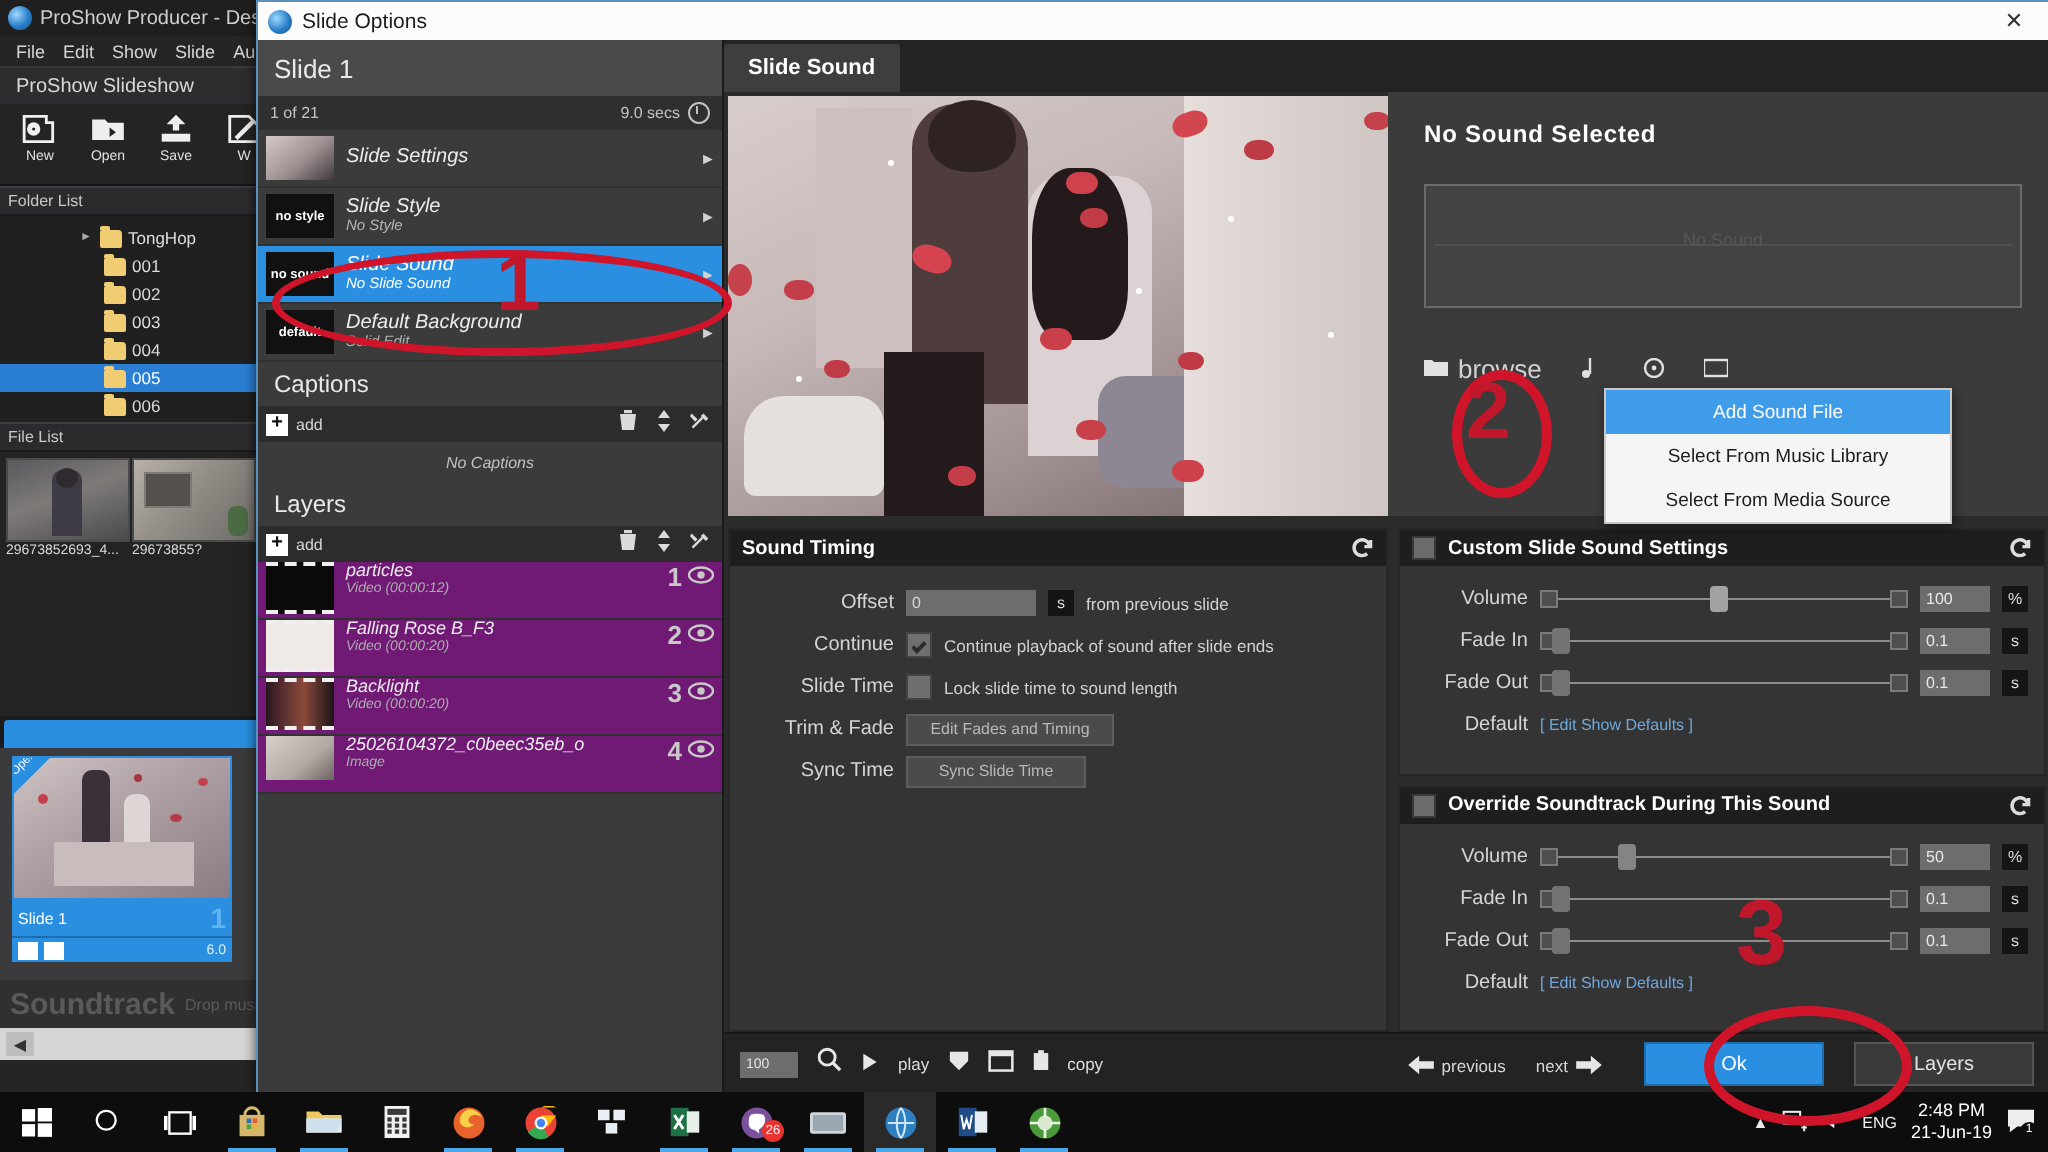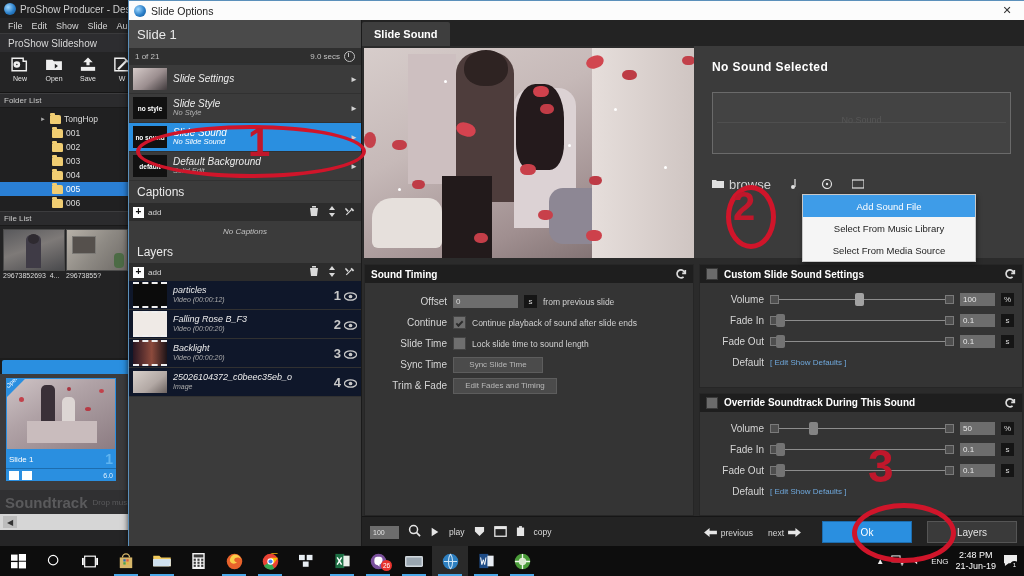--- a/index.html
+++ b/index.html
@@ -104,21 +104,21 @@
              padding-left:8px;background:#3b3b3b;}
   .addbar{height:18px;background:#2c2c2c;display:flex;align-items:center;padding:0 6px 0 4px;
           gap:4px;}
   .plusbox{width:11px;height:11px;background:#fff;color:#111;font-size:10px;font-weight:bold;
            display:flex;align-items:center;justify-content:center;line-height:1;}
   .addbar .lbl{color:#d6d6d6;font-size:8px;}
   .addbar .tools{margin-left:auto;display:flex;gap:8px;align-items:center;}
   .addbar svg{width:10px;height:11px;fill:#dadada;}
   .nocaps{height:20px;background:#3b3b3b;color:#c0c0c0;font-size:8px;font-style:italic;
           display:flex;align-items:center;justify-content:center;}
-  .layerrow{height:28px;display:flex;align-items:center;background:#0f172a;
+  .layerrow{height:28px;display:flex;background:#701a75;
             border-bottom:1px solid #313131;}
   .lay-thumb{width:34px;height:22px;margin:0 6px 0 4px;flex:0 0 auto;background:#777;
              border-top:2px dashed #efefef;border-bottom:2px dashed #efefef;overflow:hidden;}
   .lay-t1{color:#ececec;font-size:9px;}
   .lay-t2{color:#acacac;font-size:7px;}
   .lay-num{color:#c8c8c8;font-size:13px;font-weight:bold;padding-right:3px;}
   .eye{width:13px;height:13px;margin-right:4px;}
   .eye svg{width:13px;height:13px;fill:#c8c8c8;}
 
   .dmain{flex:1;display:flex;flex-direction:column;background:#2b2b2b;}
@@ -640,26 +640,26 @@
               <span class="flab">Continue</span>
               <span class="cbox on"></span>
               <span class="ftxt">Continue playback of sound after slide ends</span>
             </div>
             <div class="frow">
               <span class="flab">Slide Time</span>
               <span class="cbox"></span>
               <span class="ftxt">Lock slide time to sound length</span>
             </div>
             <div class="frow">
+              <span class="flab">Trim &amp; Fade</span>
+              <span class="btnw" style="width:102px">Edit Fades and Timing</span>
+            </div>
+            <div class="frow">
               <span class="flab">Sync Time</span>
               <span class="btnw" style="width:88px">Sync Slide Time</span>
-            </div>
-            <div class="frow">
-              <span class="flab">Trim &amp; Fade</span>
-              <span class="btnw" style="width:102px">Edit Fades and Timing</span>
             </div>
           </div>
 
           <div style="flex:1;display:flex;flex-direction:column;gap:5px;margin-left:5px;">
             <div class="grp" style="flex:1">
               <div class="grp-hdr">
                 <span class="chk"></span>
                 <span>Custom Slide Sound Settings</span>
                 <span class="reset">
                   <svg viewBox="0 0 14 14">

